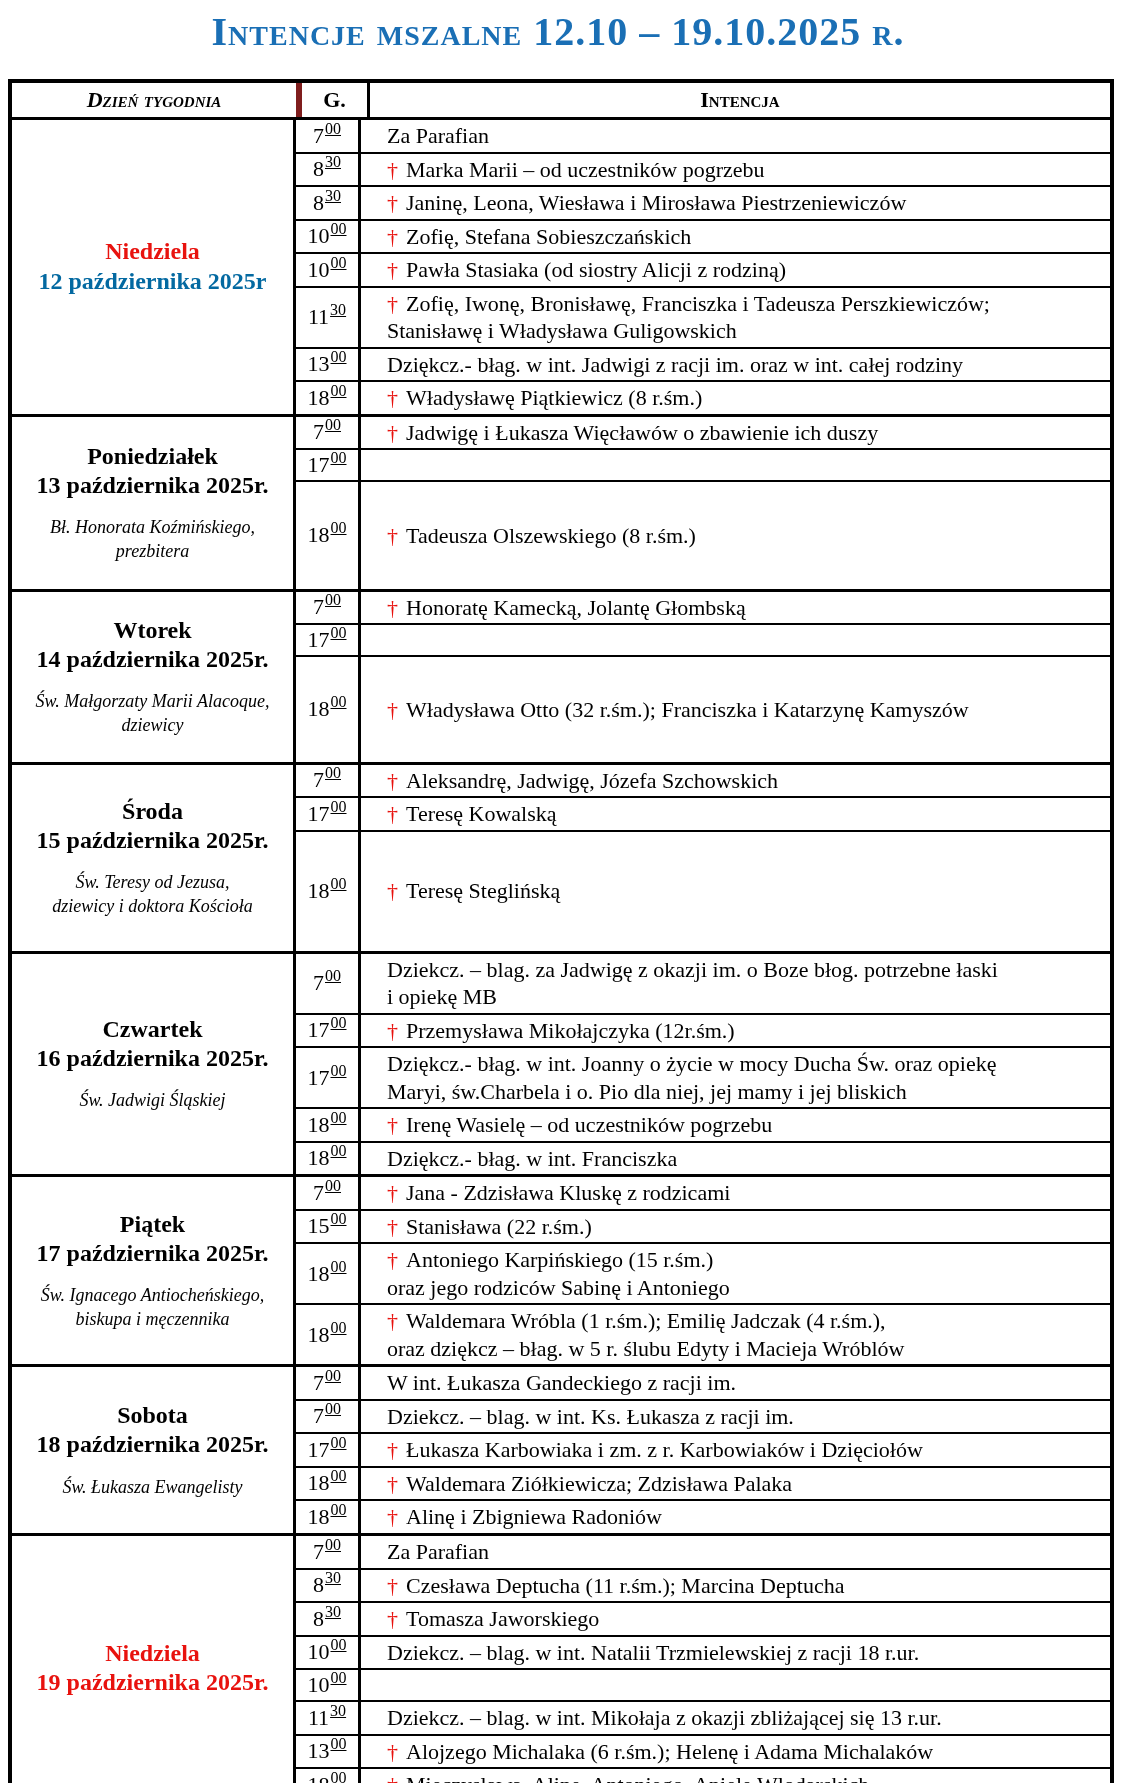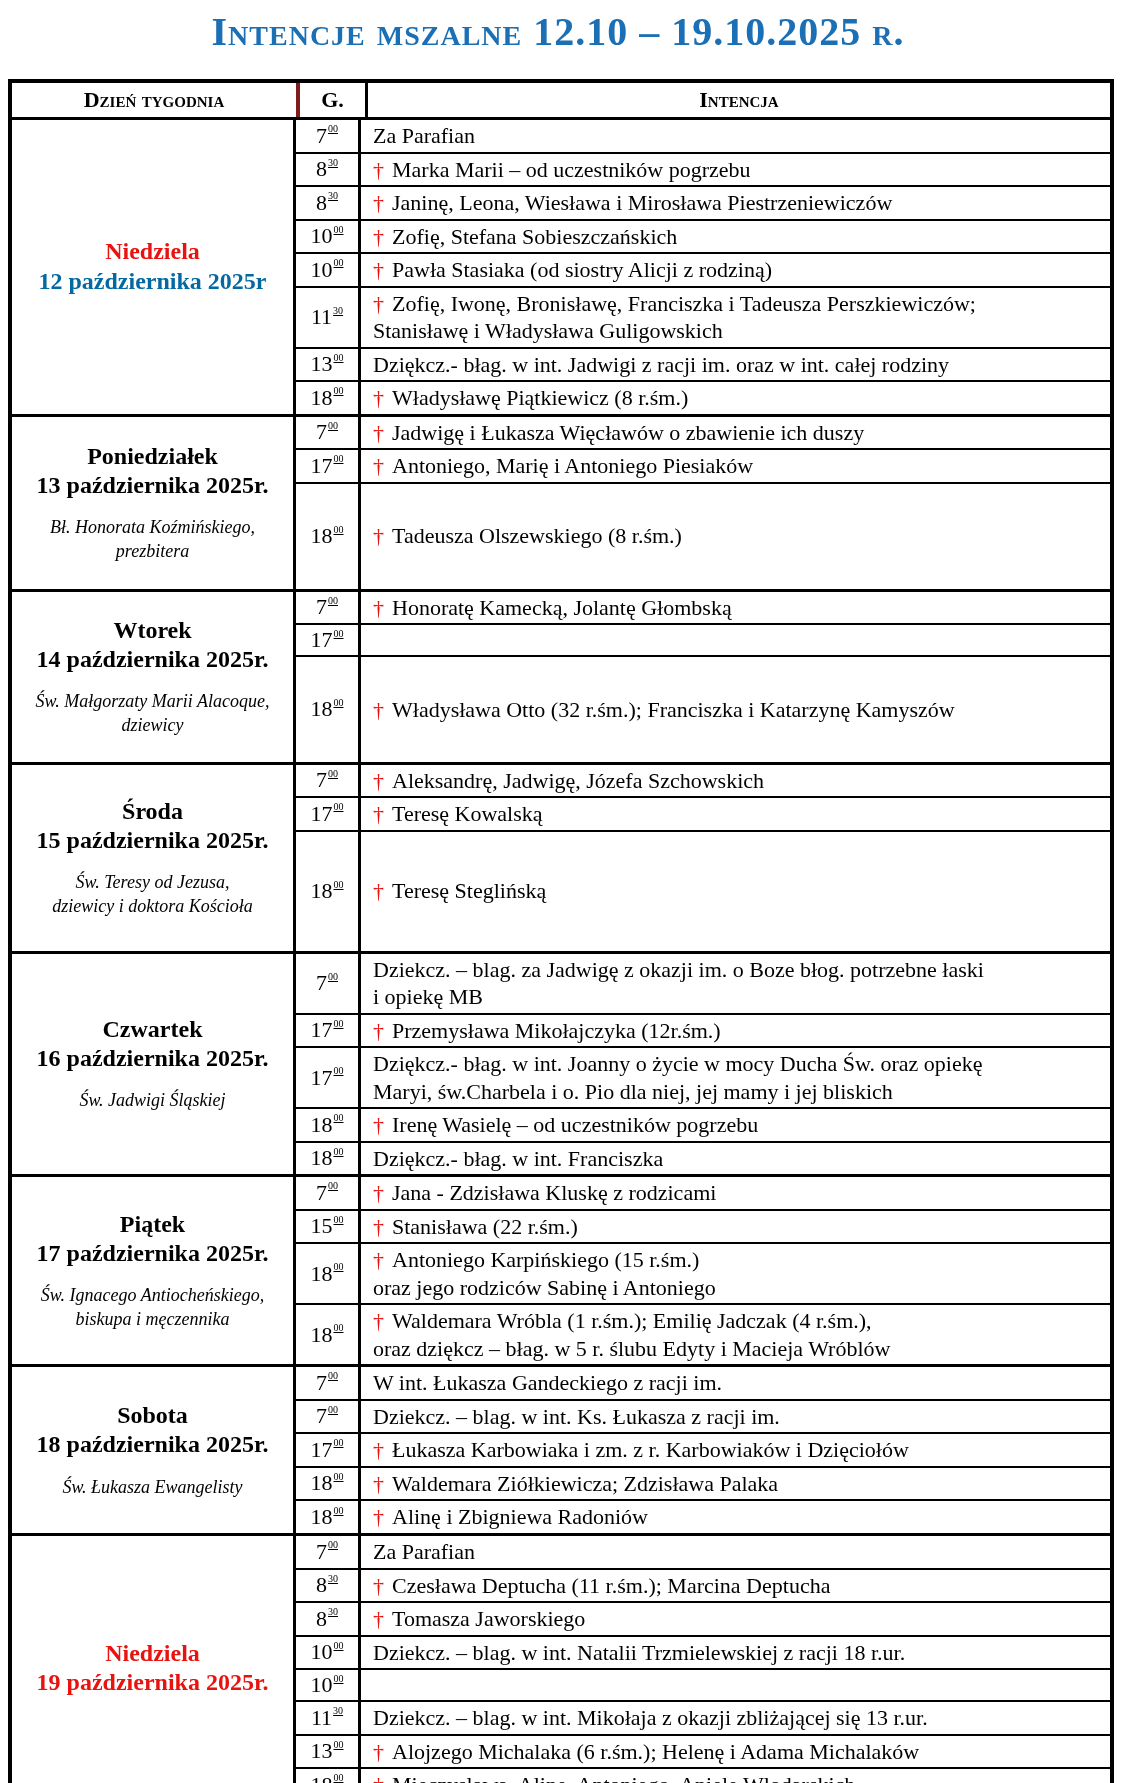--- a/index.html
+++ b/index.html
@@ -14,21 +14,21 @@
     font-variant:small-caps;
     font-size:40px;
     letter-spacing:1px;
     margin:8px 6px 24px 0;
   }
   .mass-table{
     margin:0 8px;
     border:4px solid #000;
   }
   .header-row{display:flex;align-items:stretch;min-height:34px;}
-  .col-day{width:284px;flex-shrink:0;border-right:4px solid #7f1d1d;}
+  .col-day{width:284px;flex-shrink:0;border-right:6px solid #7f1d1d;font-style:italic;}
   .col-hour{width:65px;flex-shrink:0;border-right:3px solid #000;}
   .header-row .cell{
     display:flex;align-items:center;justify-content:center;
     font-weight:bold;font-variant:small-caps;font-size:22px;
   }
   .section{display:flex;align-items:stretch;border-top:3px solid #000;}
   .day-cell{
     width:284px;flex-shrink:0;border-right:3px solid #000;
     display:flex;flex-direction:column;justify-content:center;align-items:center;
     text-align:center;padding:6px 4px;box-sizing:border-box;
@@ -41,26 +41,26 @@
   .rows{flex:1;display:flex;flex-direction:column;min-width:0;}
   .row{display:flex;align-items:stretch;min-height:30px;}
   .row + .row{border-top:2px solid #000;}
   .row:last-child{flex:1;}
   .hour-cell{
     width:65px;flex-shrink:0;border-right:3px solid #000;
     display:flex;align-items:center;justify-content:center;
     font-size:22px;box-sizing:border-box;
   }
   .hour-min{
-    font-size:10px;text-decoration:underline;
+    font-size:16px;text-decoration:underline;
     position:relative;top:-7px;margin-left:1px;
   }
   .intention-cell{
     flex:1;display:flex;align-items:center;
-    padding:2px 12px;min-width:0;
+    padding:2px 26px;min-width:0;
   }
   .iwrap{display:block;font-size:22px;line-height:1.25;}
   .cross{font-weight:normal;}
   .cross:not(:empty){margin-right:8px;}
   .itext{white-space:pre-line;}
   
   .section:nth-of-type(1){min-height:290px;}
   .section:nth-of-type(2){min-height:172px;}
   .section:nth-of-type(3){min-height:170px;}
   .section:nth-of-type(4){min-height:186px;}
@@ -196,25 +196,20 @@
       <div class="iwrap">
         <span class="cross" style="color: rgb(232, 18, 14);">†</span><span class="itext">Jadwigę i Łukasza Więcławów o zbawienie ich duszy</span>
       </div>
     </div>
   </div>
           <div class="row">
     <div class="hour-cell">
       <span class="hour-val">17</span>
               <span class="hour-min">00</span>
     </div>
-    <div class="intention-cell">
-      <div class="iwrap">
-        <span class="cross" style="color: rgb(232, 18, 14);">†</span><span class="itext">Antoniego, Marię i Antoniego Piesiaków</span>
-      </div>
-    </div>
   </div>
           <div class="row">
     <div class="hour-cell">
       <span class="hour-val">18</span>
               <span class="hour-min">00</span>
     </div>
     <div class="intention-cell">
       <div class="iwrap">
         <span class="cross" style="color: rgb(232, 18, 14);">†</span><span class="itext">Tadeusza Olszewskiego (8 r.śm.)</span>
       </div>

